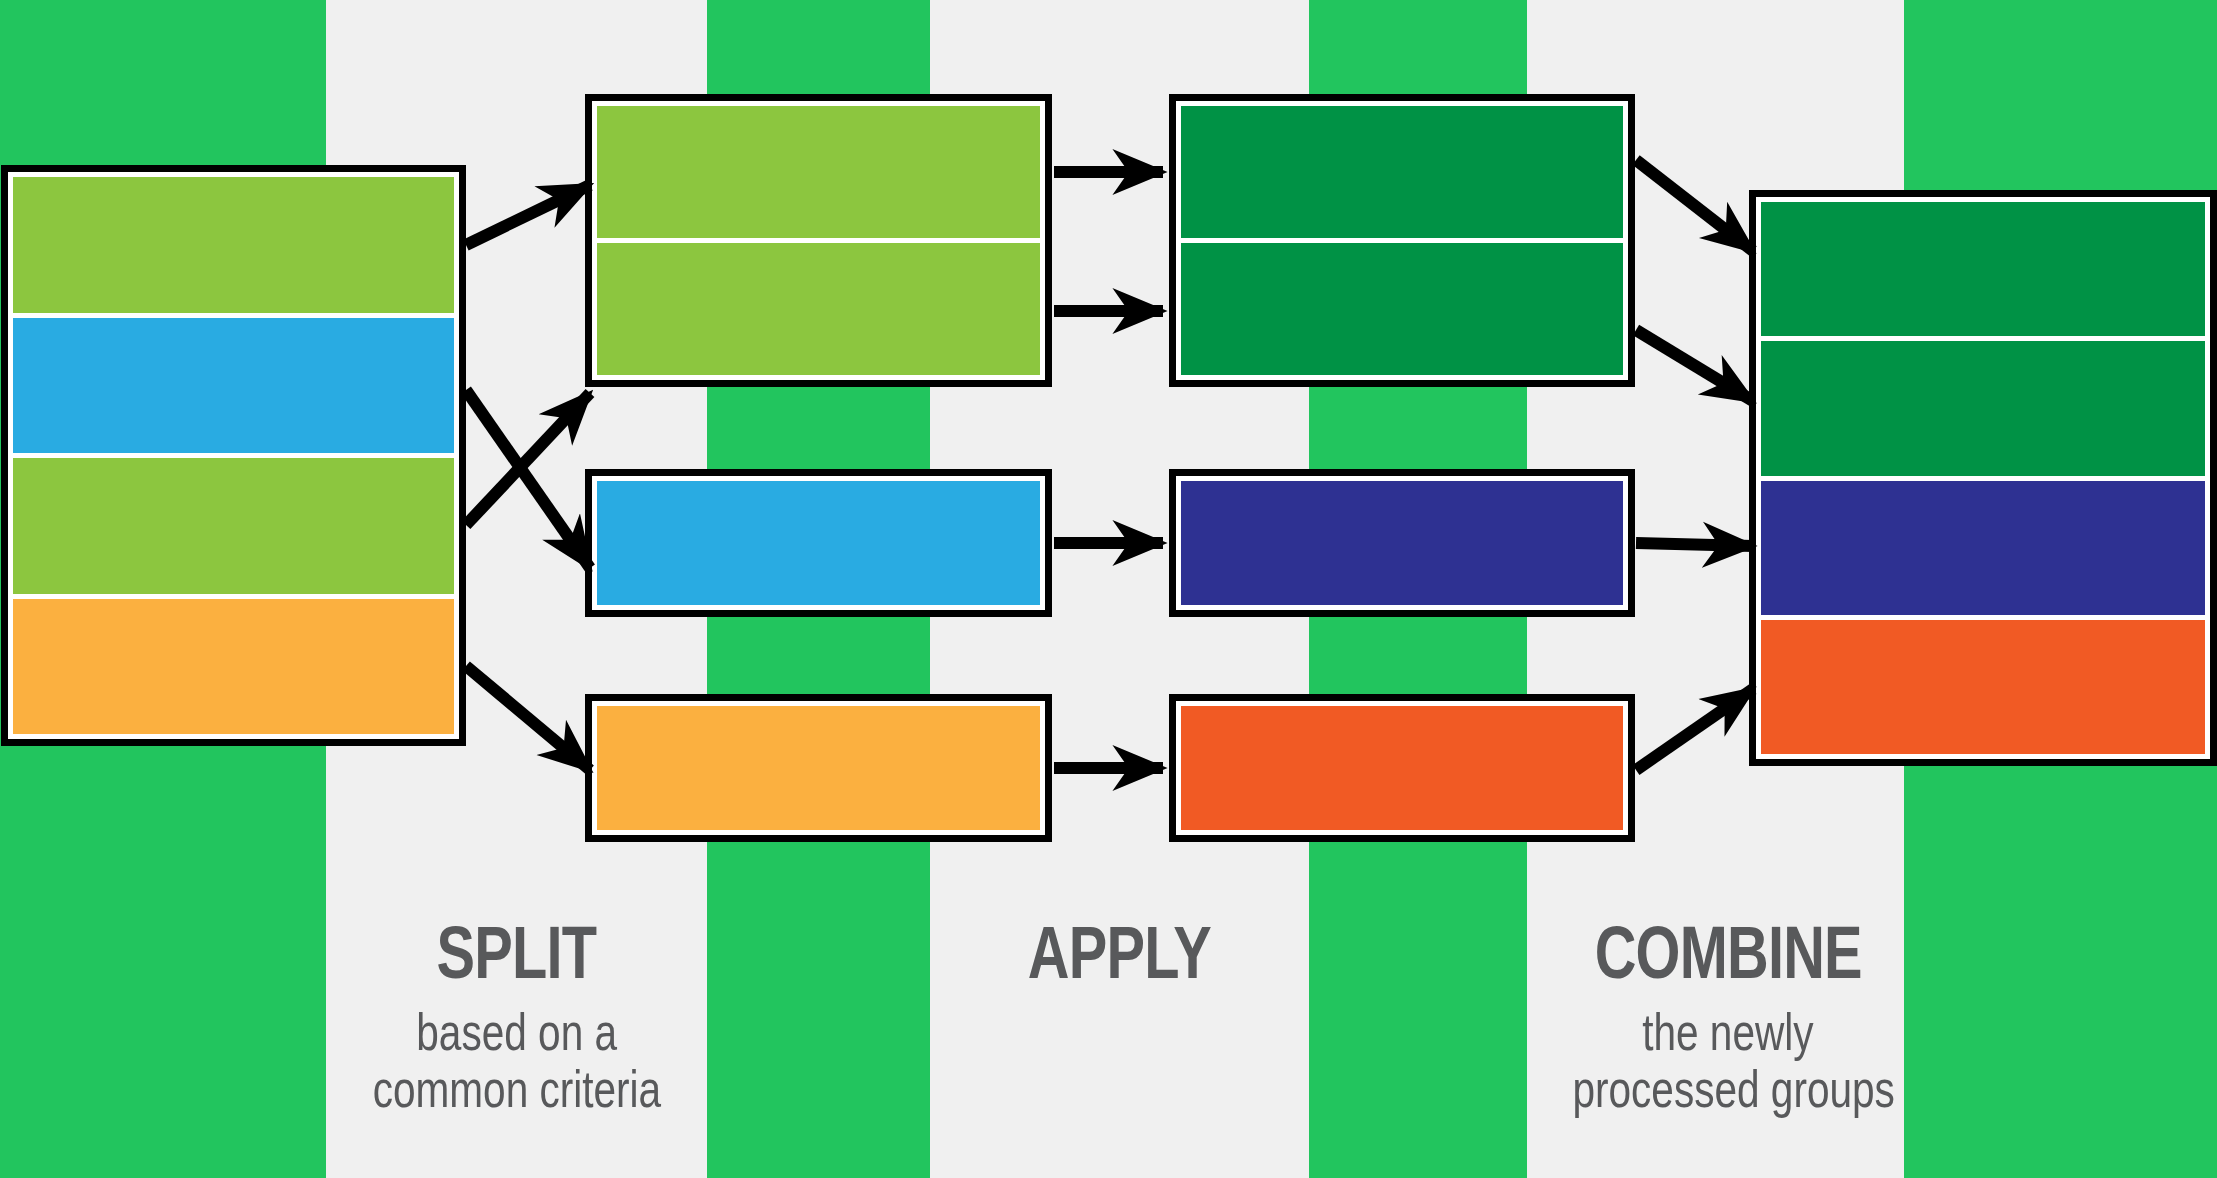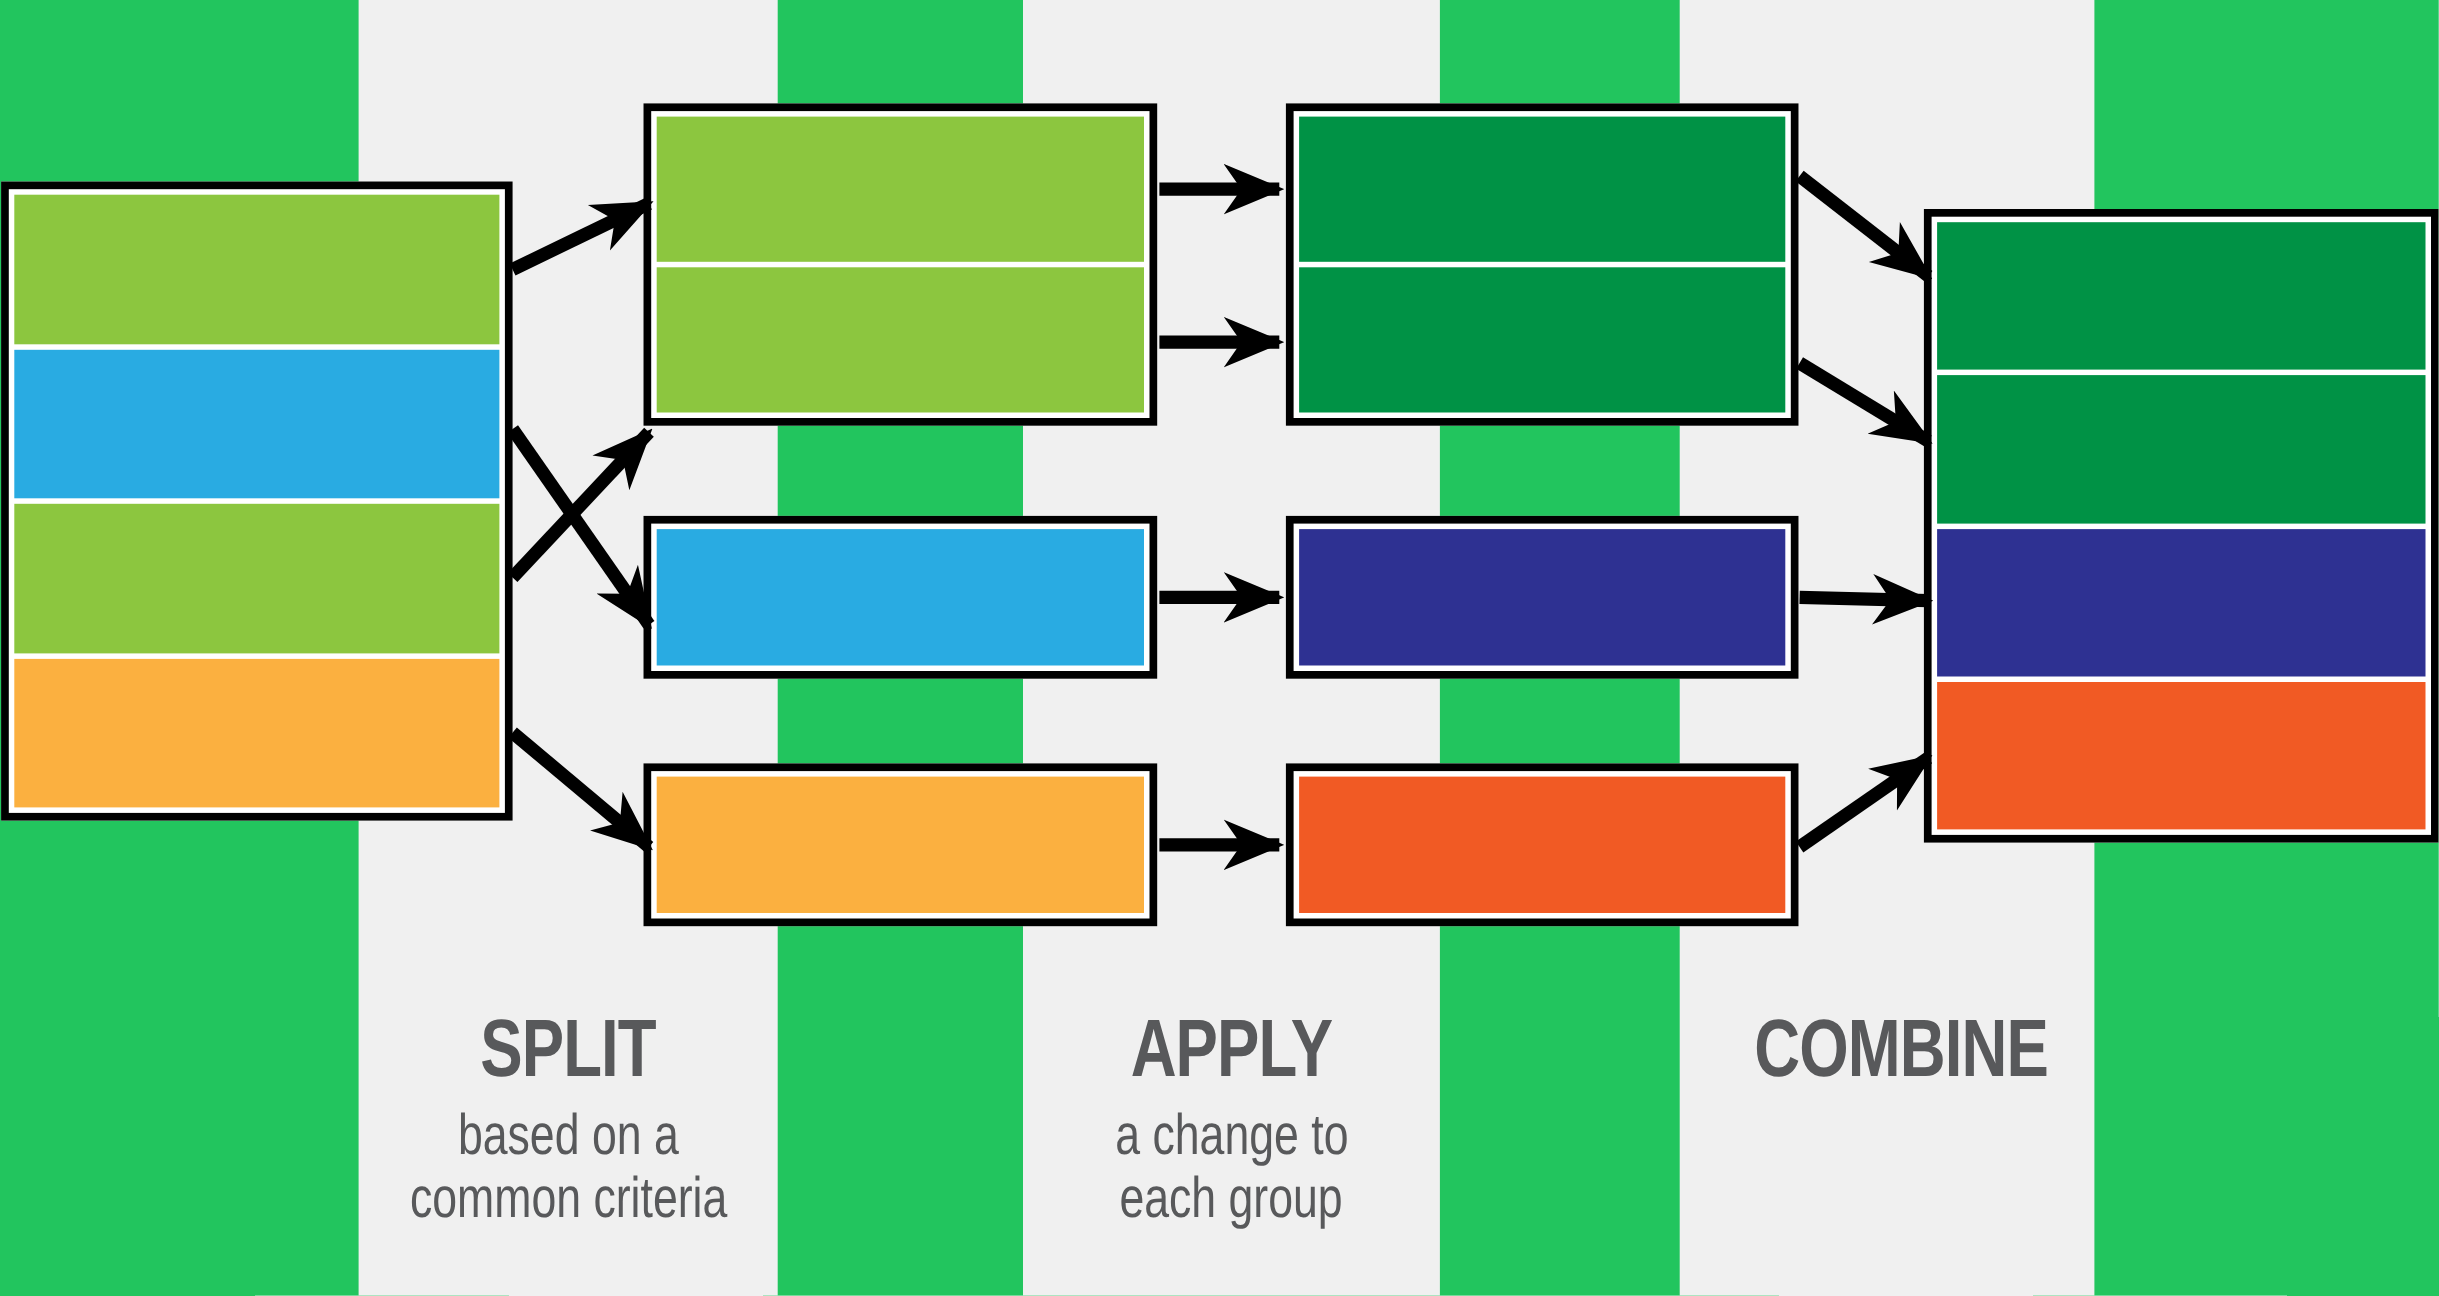--- a/index.html
+++ b/index.html
@@ -131,25 +131,25 @@
     <div class="stage-sub">
       <span class="condense">based on a</span><br>
       <span class="condense">common criteria</span>
     </div>
   </div>
 
   <div class="stage-label" style="left: 930px; width: 379px; color: rgb(88, 89, 91);">
     <div class="stage-title">
       <span class="condense">APPLY</span>
     </div>
-    <div class="stage-sub">
-      <span class="condense">a change to</span><br>
-      <span class="condense">each group</span>
-    </div>
   </div>
 
   <div class="stage-label" style="left: 1527px; width: 402px; color: rgb(88, 89, 91);">
     <div class="stage-title">
       <span class="condense">COMBINE</span>
     </div>
+    <div class="stage-sub">
+      <span class="condense">the newly</span><br>
+      <span class="condense">processed groups</span>
+    </div>
   </div>
 
 </div>
 
 </body></html>

